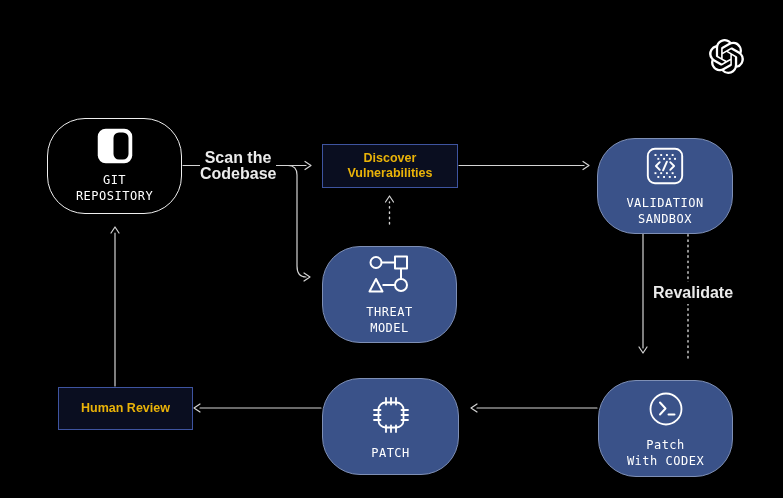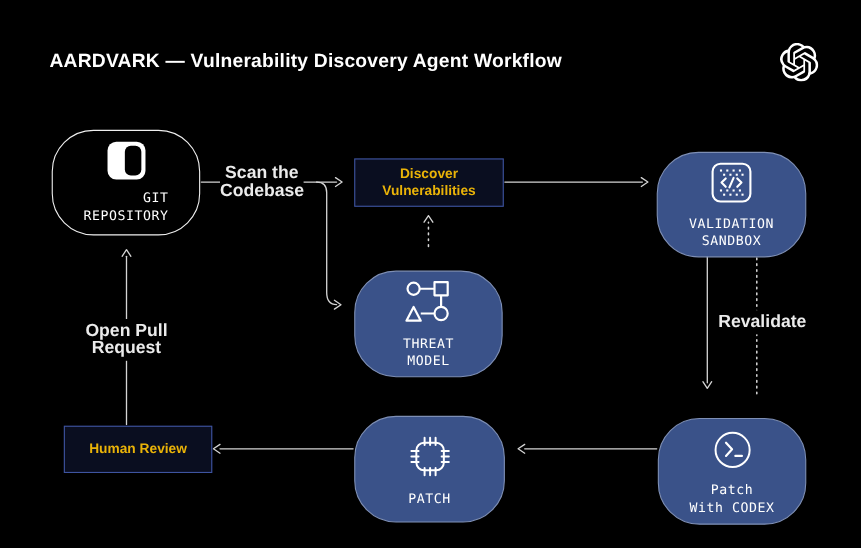--- a/index.html
+++ b/index.html
@@ -27,21 +27,21 @@
   .logo{position:absolute;left:709px;top:39px;width:35px;height:35px;}
   .edges{position:absolute;left:0;top:0;z-index:1;}
   .edges path,.edges line,.edges polyline{
     stroke:var(--connector);stroke-width:1.2;fill:none;stroke-linecap:round;stroke-linejoin:round;
   }
   .edges .dashed{stroke-dasharray:1.5 3.8;stroke-width:1.4;}
   .node{
     position:absolute;z-index:2;display:flex;flex-direction:column;
     align-items:center;justify-content:center;border-radius:38px;text-align:center;
   }
-  .node--outline{background:#000;border:1.5px solid #EFEFEF;text-align:right;}
+  .node--outline{background:#000;border:1.5px solid #EFEFEF;}
   .node--blue{background:var(--node-fill);border:1px solid var(--node-border);margin-top:20px;}
   .mono-label{
     font-family:"DejaVu Sans Mono",monospace;font-size:12px;letter-spacing:.5px;
     color:var(--text);line-height:16px;margin-top:8px;white-space:pre;
   }
   .box{
     position:absolute;z-index:2;background:var(--box-fill);
     border:1.5px solid var(--box-border);
     display:flex;align-items:center;justify-content:center;text-align:center;
   }
@@ -51,21 +51,20 @@
     font-size:16px;font-weight:700;color:var(--label-text);
     text-align:center;line-height:16px;padding:3px 0;
   }
   .icon{display:block;}
 </style>
 </head>
 <body>
 
 <div class="canvas">
 
-  <div class="title">AARDVARK — Vulnerability Discovery Agent Workflow</div>
 
   <svg class="logo" viewBox="0 0 24 24">
     <path fill="#FFFFFF" d="M22.2819 9.8211a5.9847 5.9847 0 0 0-.5157-4.9108 6.0462 6.0462 0 0 0-6.5098-2.9A6.0651 6.0651 0 0 0 4.9807 4.1818a5.9847 5.9847 0 0 0-3.9977 2.9 6.0462 6.0462 0 0 0 .7427 7.0966 5.98 5.98 0 0 0 .511 4.9107 6.051 6.051 0 0 0 6.5146 2.9001A5.9847 5.9847 0 0 0 13.2599 24a6.0557 6.0557 0 0 0 5.7718-4.2058 5.9894 5.9894 0 0 0 3.9977-2.9001 6.0557 6.0557 0 0 0-.7475-7.073zM13.2599 22.4287a4.4755 4.4755 0 0 1-2.8764-1.0408l.1419-.0804 4.7783-2.7582a.7948.7948 0 0 0 .3927-.6813v-6.7369l2.02 1.1686a.071.071 0 0 1 .038.0615v5.5826a4.504 4.504 0 0 1-4.4945 4.4849zm-9.6607-4.1254a4.4708 4.4708 0 0 1-.5346-3.0137l.142.0852 4.783 2.7582a.7712.7712 0 0 0 .7806 0l5.8428-3.3685v2.3324a.0804.0804 0 0 1-.0332.0615L9.74 19.9502a4.4992 4.4992 0 0 1-6.1408-1.6464zM2.3408 7.8956a4.485 4.485 0 0 1 2.3655-1.9728V11.6a.7664.7664 0 0 0 .3879.6765l5.8144 3.3543-2.0201 1.1685a.0757.0757 0 0 1-.071 0l-4.8303-2.7865A4.504 4.504 0 0 1 2.3408 7.872zm16.5963 3.8558L13.1038 8.364 15.1192 7.2a.0757.0757 0 0 1 .071 0l4.8303 2.7913a4.4944 4.4944 0 0 1-.6765 8.1042v-5.6772a.79.79 0 0 0-.407-.667zm2.0107-3.0231l-.142-.0852-4.7735-2.7818a.7759.7759 0 0 0-.7854 0L9.409 9.2297V6.8974a.0662.0662 0 0 1 .0284-.0615l4.8303-2.7866a4.4992 4.4992 0 0 1 6.6802 4.66zM8.3065 12.863l-2.02-1.1638a.0804.0804 0 0 1-.038-.0567V6.0742a4.4992 4.4992 0 0 1 7.3757-3.4537l-.142.0805L8.704 5.459a.7948.7948 0 0 0-.3927.6813zm1.0976-2.3654l2.602-1.4998 2.6069 1.4998v2.9994l-2.5974 1.4997-2.6067-1.4997Z"></path>
   </svg>
 
   <svg class="edges" width="783" height="498" viewBox="0 0 783 498">
     <g>
       <path d="M183 165.5 H288"></path>
       <path d="M288 165.5 H306"></path>
       <polyline points="305,161.5 311,165.5 305,169.5"></polyline>
@@ -188,21 +187,18 @@
   </div>
 
   <div class="box" style="left:58px;top:387px;width:135px;height:43px;">
     <div class="box-label"><span>Human Review</span></div>
   </div>
 
   <div class="flow-label" style="left:200px;top:147px;width:76px;">
     <span>Scan the</span><br><span>Codebase</span>
   </div>
 
-  <div class="flow-label" style="left:76px;top:290px;width:78px;">
-    <span>Open Pull</span><br><span>Request</span>
-  </div>
 
   <div class="flow-label" style="left:653px;top:282px;width:70px;">
     <span>Revalidate</span>
   </div>
 
 </div>
 
 </body></html>

